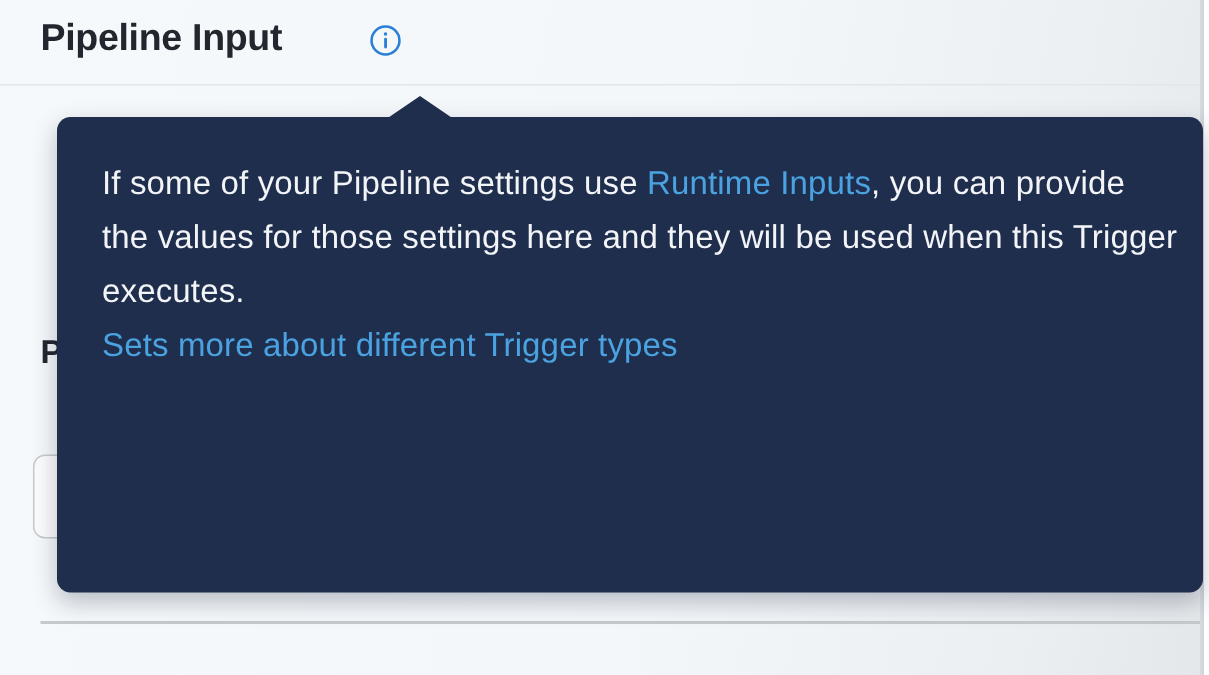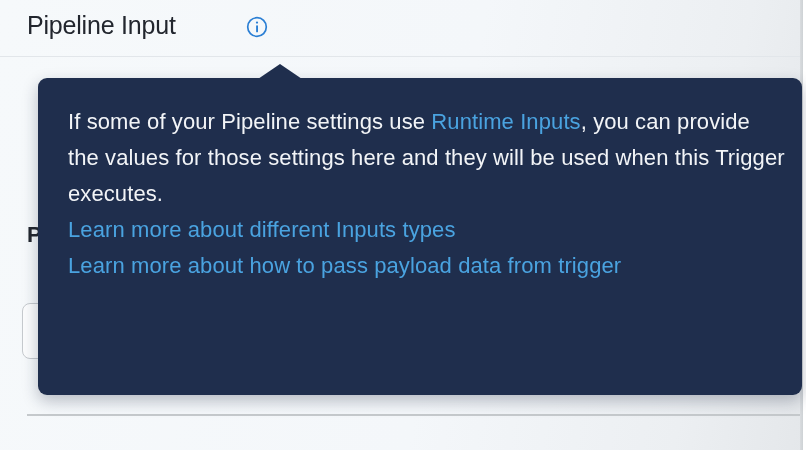--- a/index.html
+++ b/index.html
@@ -30,21 +30,21 @@
     width: 6px;
     height: 450px;
     background: linear-gradient(to right, #d9dcdf 0%, #cfd3d6 45%, #ffffff 46%, #ffffff 100%);
   }
 
   .page-title {
     position: absolute;
     left: 27px;
     top: 11px;
     font-size: 25px;
-    font-weight: normal;
+    font-weight: bold;
     letter-spacing: -0.2px;
     color: #22262e;
     white-space: nowrap;
   }
 
   .info-icon-btn {
     position: absolute;
     left: 243px;
     top: 13px;
     width: 28px;
@@ -165,18 +165,17 @@
   <div class="form-field"></div>
 
   <div class="footer-rule"></div>
 
   <div class="tooltip">
     <div class="tooltip-arrow"></div>
 
     <p><span>If some of your Pipeline settings use </span><span class="inline-link">Runtime Inputs</span><span>, you can provide the values for those settings here and they will be used when this Trigger executes.</span></p>
 
 
-    <span class="tip-link-line">Learn more about different Inputs types</span>
+    <span class="tip-link-line">Sets more about different Trigger types</span>
 
-    <span class="tip-link-line">Learn more about how to pass payload data from trigger</span>
   </div>
 
 </div>
 
 </body></html>

